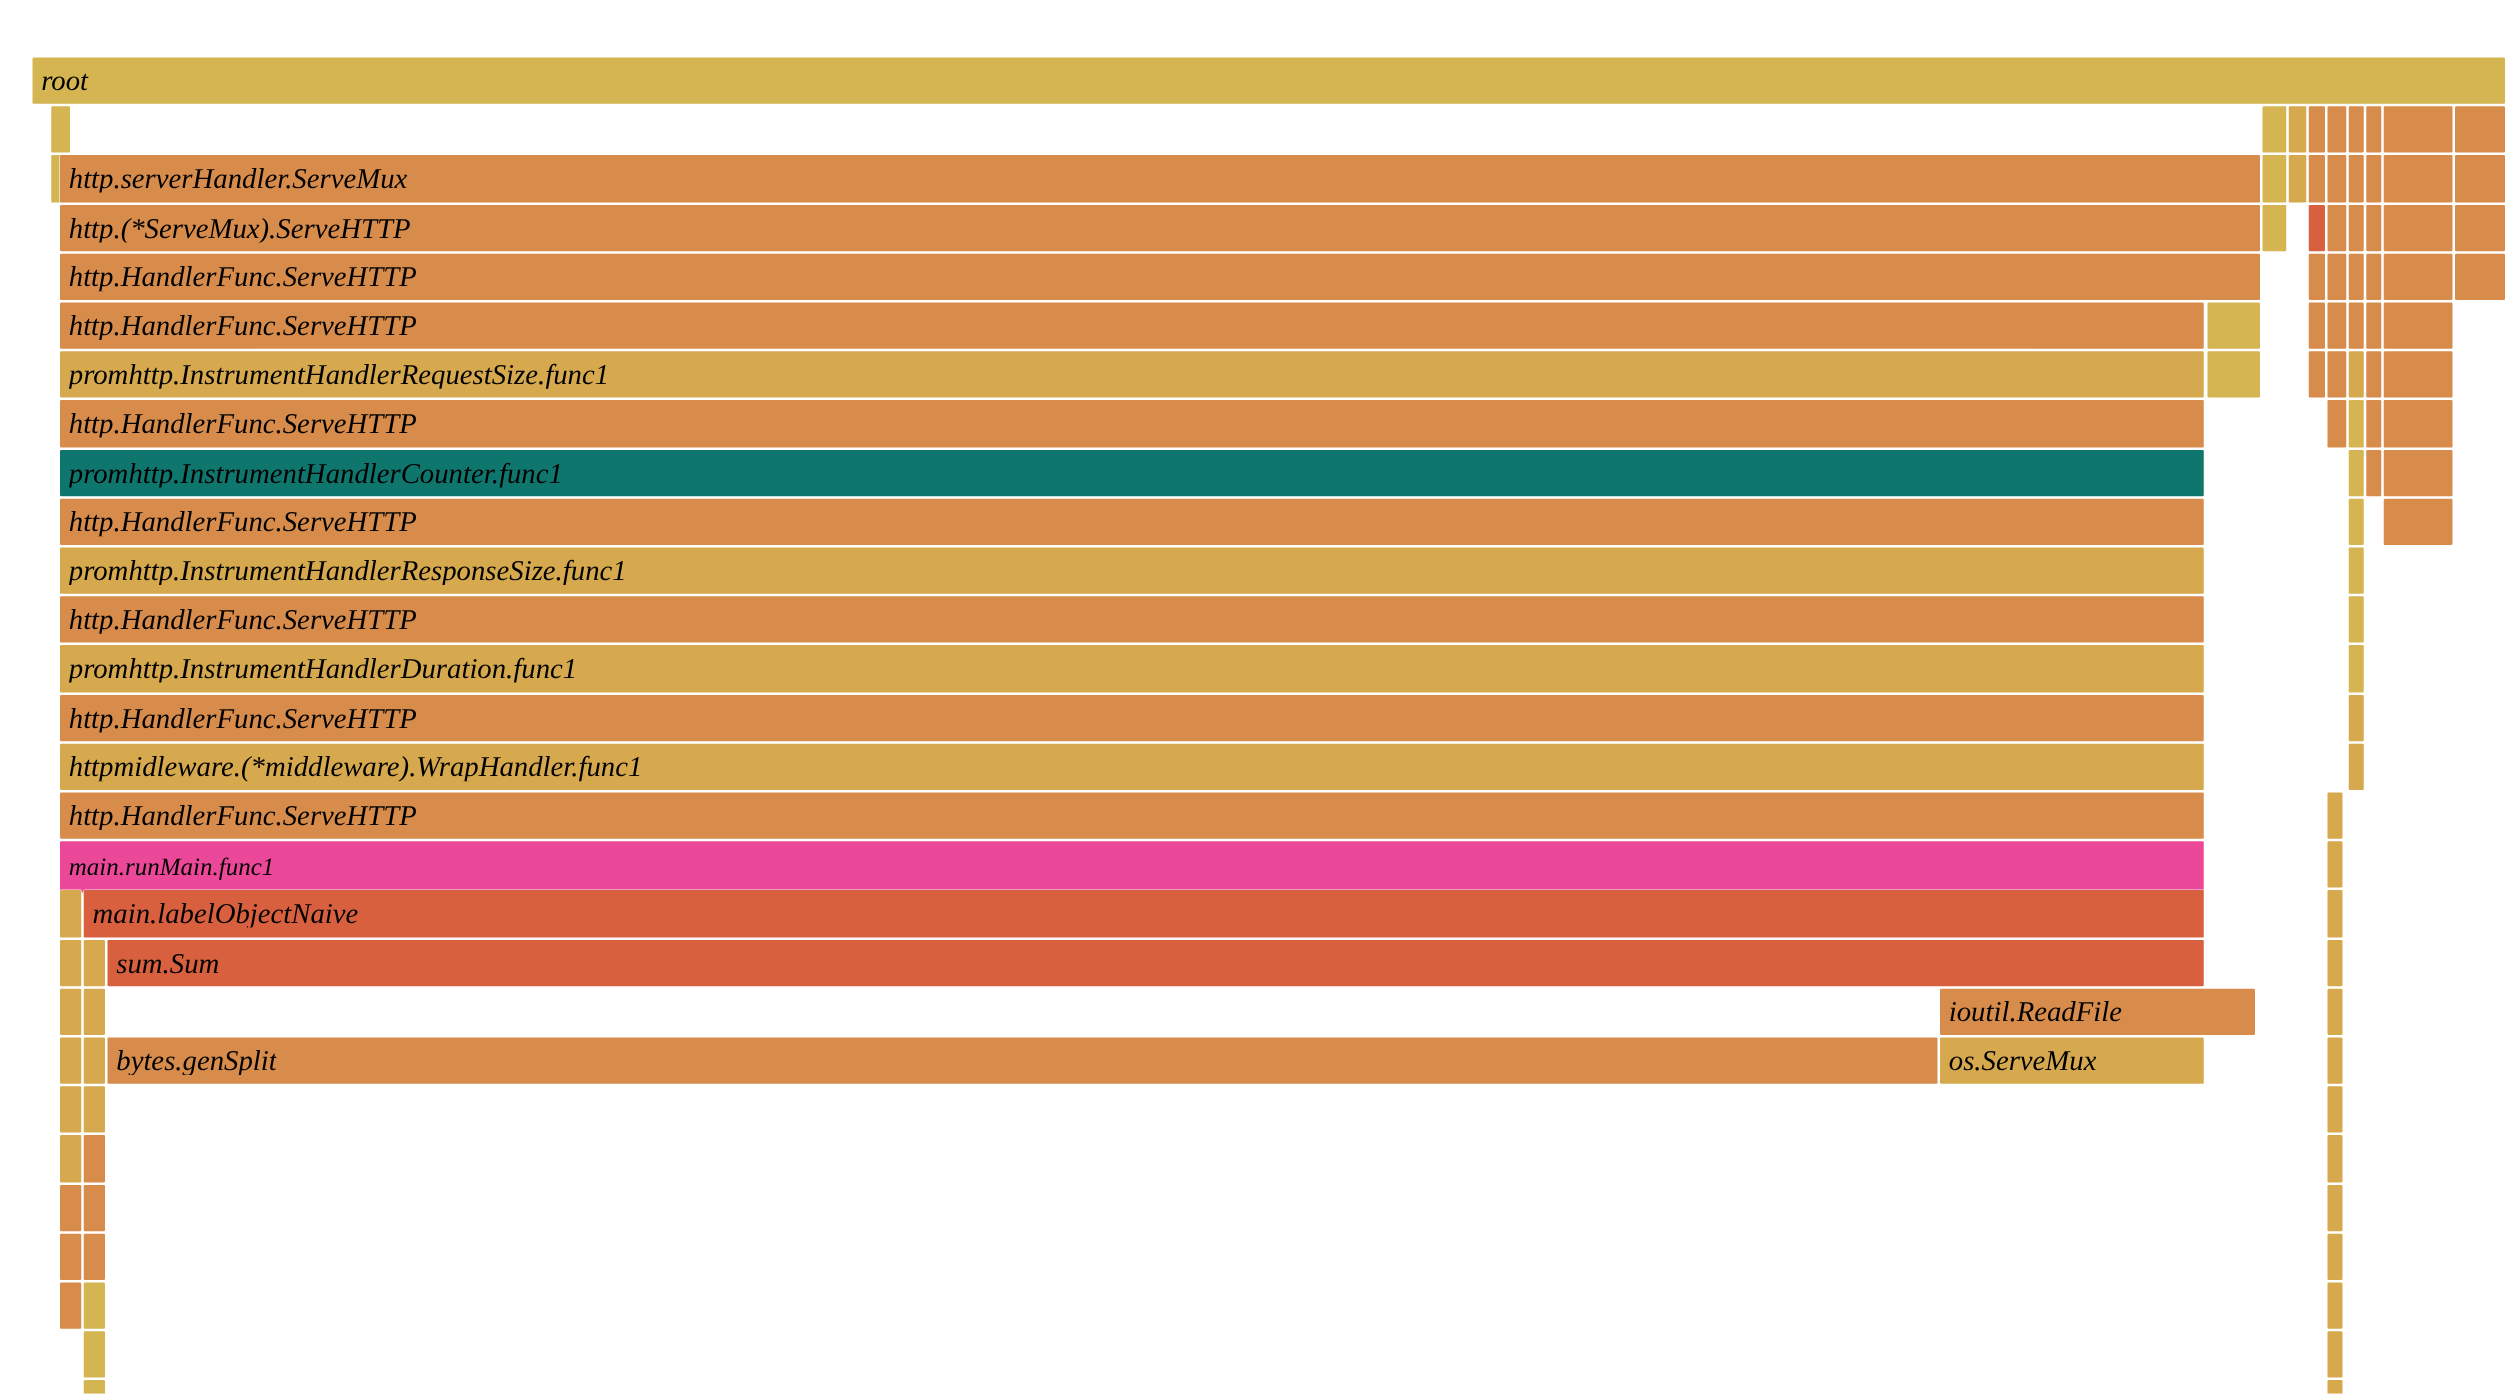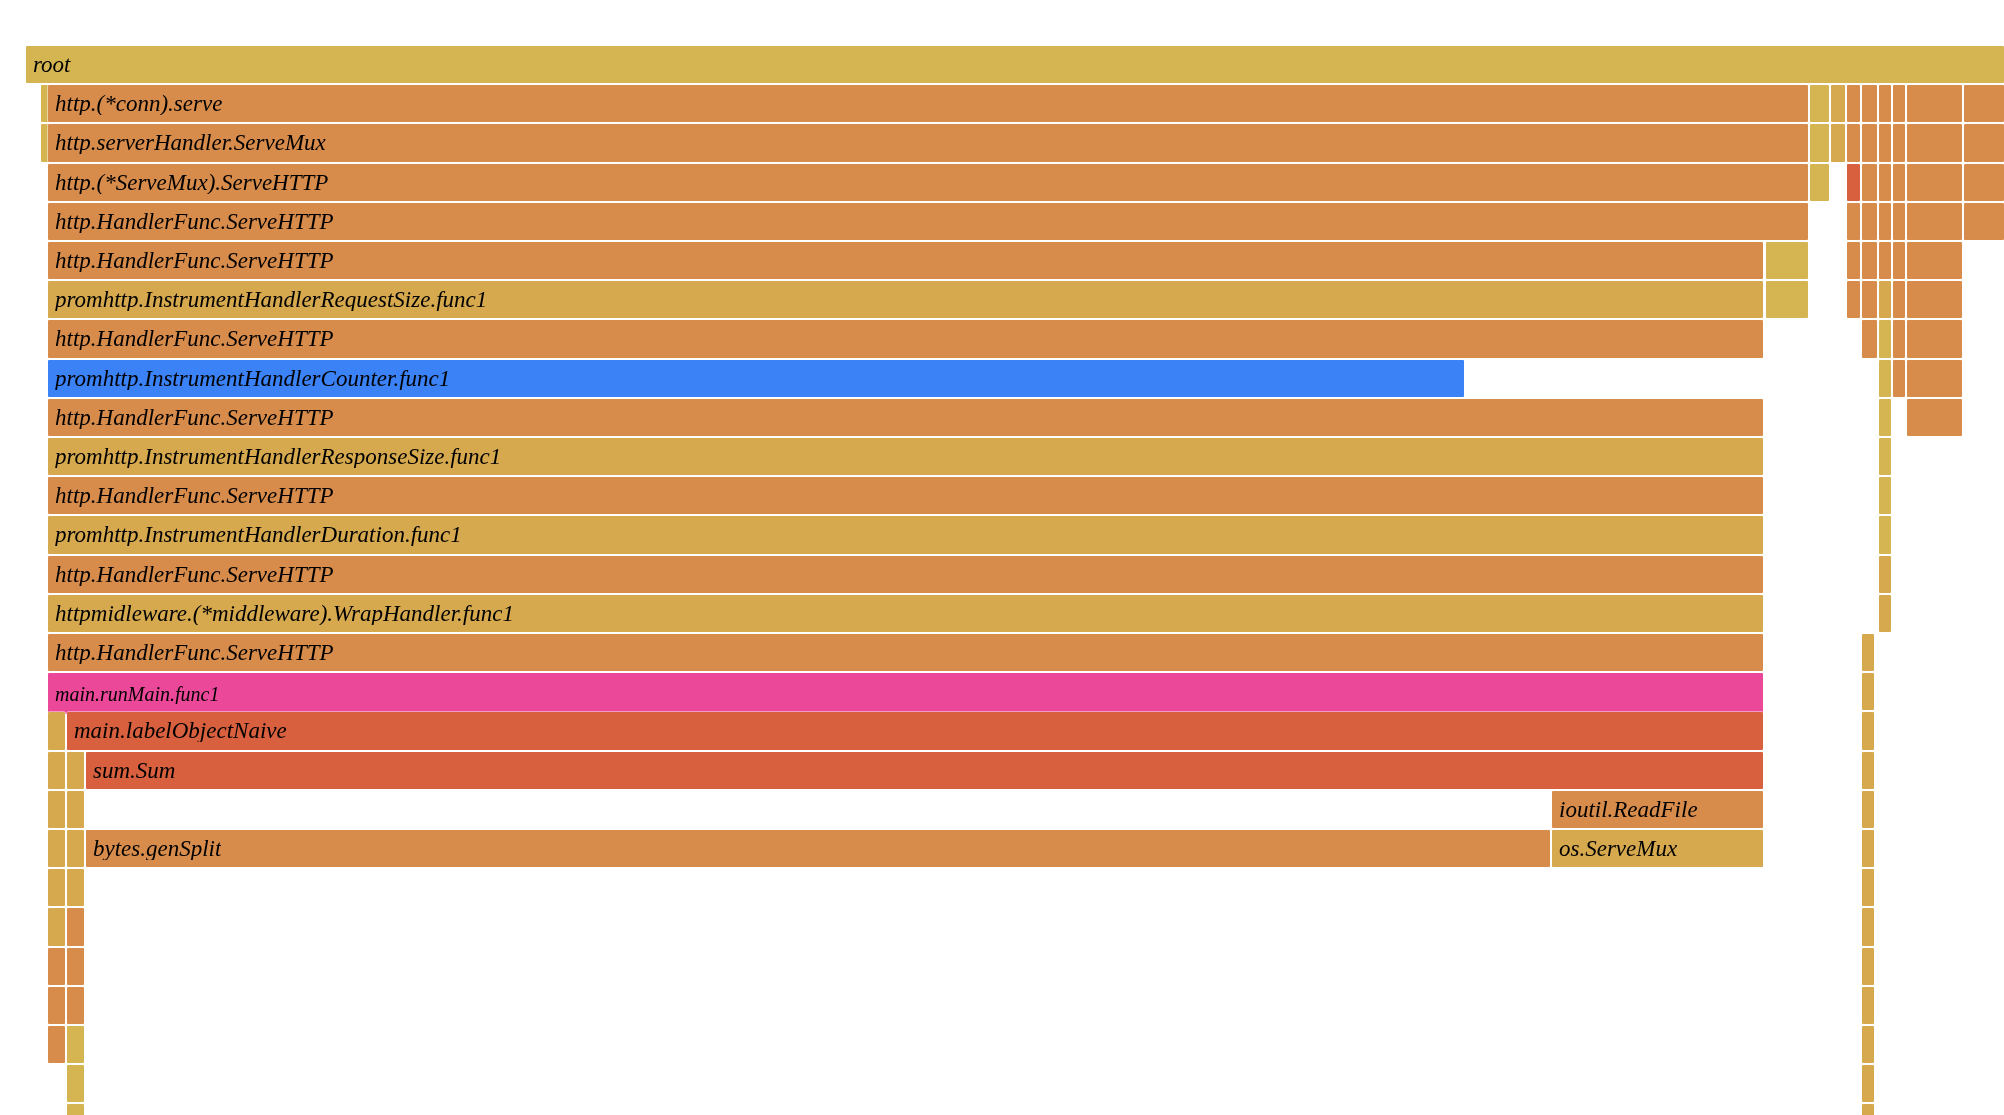--- a/index.html
+++ b/index.html
@@ -40,23 +40,20 @@
   }
 </style>
 </head>
 <body>
 
 <div id="flamegraph" style="width: 2004px; height: 1115px; background: rgb(255, 255, 255);">
     <div class="frame" style="left: 26px; top: 46px; width: 1978px; height: 37.2px; background: rgb(212, 181, 82); font-size: 23px; color: rgb(0, 0, 0);">
       <span class="lbl">root</span>
     </div>
     <div class="frame" style="left: 41px; top: 85.2px; width: 15px; height: 37.2px; background: rgb(212, 181, 82); font-size: 23px; color: rgb(0, 0, 0); padding-left: 0px;"></div>
-    <div class="frame" style="left: 48px; top: 85.2px; width: 1760px; height: 37.2px; background: rgb(216, 140, 76); font-size: 23px; color: rgb(0, 0, 0);">
-      <span class="lbl">http.(*conn).serve</span>
-    </div>
     <div class="frame" style="left: 1810px; top: 85.2px; width: 19px; height: 37.2px; background: rgb(212, 181, 82); font-size: 23px; color: rgb(0, 0, 0); padding-left: 0px;"></div>
     <div class="frame" style="left: 1831px; top: 85.2px; width: 14px; height: 37.2px; background: rgb(214, 169, 78); font-size: 23px; color: rgb(0, 0, 0); padding-left: 0px;"></div>
     <div class="frame" style="left: 1847px; top: 85.2px; width: 13px; height: 37.2px; background: rgb(216, 140, 76); font-size: 23px; color: rgb(0, 0, 0); padding-left: 0px;"></div>
     <div class="frame" style="left: 1862px; top: 85.2px; width: 15px; height: 37.2px; background: rgb(216, 140, 76); font-size: 23px; color: rgb(0, 0, 0); padding-left: 0px;"></div>
     <div class="frame" style="left: 1879px; top: 85.2px; width: 12px; height: 37.2px; background: rgb(216, 140, 76); font-size: 23px; color: rgb(0, 0, 0); padding-left: 0px;"></div>
     <div class="frame" style="left: 1893px; top: 85.2px; width: 12px; height: 37.2px; background: rgb(216, 140, 76); font-size: 23px; color: rgb(0, 0, 0); padding-left: 0px;"></div>
     <div class="frame" style="left: 1907px; top: 85.2px; width: 55px; height: 37.2px; background: rgb(216, 140, 76); font-size: 23px; color: rgb(0, 0, 0); padding-left: 0px;"></div>
     <div class="frame" style="left: 1964px; top: 85.2px; width: 40px; height: 37.2px; background: rgb(216, 140, 76); font-size: 23px; color: rgb(0, 0, 0); padding-left: 0px;"></div>
     <div class="frame" style="left: 41px; top: 124.4px; width: 15px; height: 37.2px; background: rgb(212, 181, 82); font-size: 23px; color: rgb(0, 0, 0); padding-left: 0px;"></div>
     <div class="frame" style="left: 48px; top: 124.4px; width: 1760px; height: 37.2px; background: rgb(216, 140, 76); font-size: 23px; color: rgb(0, 0, 0);">
@@ -107,21 +104,21 @@
     <div class="frame" style="left: 1879px; top: 281.2px; width: 12px; height: 37.2px; background: rgb(214, 169, 78); font-size: 23px; color: rgb(0, 0, 0); padding-left: 0px;"></div>
     <div class="frame" style="left: 1893px; top: 281.2px; width: 12px; height: 37.2px; background: rgb(216, 140, 76); font-size: 23px; color: rgb(0, 0, 0); padding-left: 0px;"></div>
     <div class="frame" style="left: 1907px; top: 281.2px; width: 55px; height: 37.2px; background: rgb(216, 140, 76); font-size: 23px; color: rgb(0, 0, 0); padding-left: 0px;"></div>
     <div class="frame" style="left: 48px; top: 320.4px; width: 1715px; height: 37.2px; background: rgb(216, 140, 76); font-size: 23px; color: rgb(0, 0, 0);">
       <span class="lbl">http.HandlerFunc.ServeHTTP</span>
     </div>
     <div class="frame" style="left: 1862px; top: 320.4px; width: 15px; height: 37.2px; background: rgb(216, 140, 76); font-size: 23px; color: rgb(0, 0, 0); padding-left: 0px;"></div>
     <div class="frame" style="left: 1879px; top: 320.4px; width: 12px; height: 37.2px; background: rgb(212, 181, 82); font-size: 23px; color: rgb(0, 0, 0); padding-left: 0px;"></div>
     <div class="frame" style="left: 1893px; top: 320.4px; width: 12px; height: 37.2px; background: rgb(216, 140, 76); font-size: 23px; color: rgb(0, 0, 0); padding-left: 0px;"></div>
     <div class="frame" style="left: 1907px; top: 320.4px; width: 55px; height: 37.2px; background: rgb(216, 140, 76); font-size: 23px; color: rgb(0, 0, 0); padding-left: 0px;"></div>
-    <div class="frame" style="left: 48px; top: 359.6px; width: 1416px; height: 37.2px; background: #3b82f6; font-size: 23px; color: rgb(0, 0, 0);">
+    <div class="frame" style="left: 48px; top: 359.6px; width: 1715px; height: 37.2px; background: #0f766e; font-size: 23px; color: rgb(0, 0, 0);">
       <span class="lbl">promhttp.InstrumentHandlerCounter.func1</span>
     </div>
     <div class="frame" style="left: 1879px; top: 359.6px; width: 12px; height: 37.2px; background: rgb(212, 181, 82); font-size: 23px; color: rgb(0, 0, 0); padding-left: 0px;"></div>
     <div class="frame" style="left: 1893px; top: 359.6px; width: 12px; height: 37.2px; background: rgb(216, 140, 76); font-size: 23px; color: rgb(0, 0, 0); padding-left: 0px;"></div>
     <div class="frame" style="left: 1907px; top: 359.6px; width: 55px; height: 37.2px; background: rgb(216, 140, 76); font-size: 23px; color: rgb(0, 0, 0); padding-left: 0px;"></div>
     <div class="frame" style="left: 48px; top: 398.8px; width: 1715px; height: 37.2px; background: rgb(216, 140, 76); font-size: 23px; color: rgb(0, 0, 0);">
       <span class="lbl">http.HandlerFunc.ServeHTTP</span>
     </div>
     <div class="frame" style="left: 1879px; top: 398.8px; width: 12px; height: 37.2px; background: rgb(212, 181, 82); font-size: 23px; color: rgb(0, 0, 0); padding-left: 0px;"></div>
     <div class="frame" style="left: 1907px; top: 398.8px; width: 55px; height: 37.2px; background: rgb(216, 140, 76); font-size: 23px; color: rgb(0, 0, 0); padding-left: 0px;"></div>
@@ -159,21 +156,21 @@
     </div>
     <div class="frame" style="left: 1862px; top: 712.4px; width: 12px; height: 37.2px; background: rgb(214, 169, 78); font-size: 23px; color: rgb(0, 0, 0); padding-left: 0px;"></div>
     <div class="frame" style="left: 48px; top: 751.6px; width: 17px; height: 37.2px; background: rgb(214, 169, 78); font-size: 23px; color: rgb(0, 0, 0); padding-left: 0px;"></div>
     <div class="frame" style="left: 67px; top: 751.6px; width: 17px; height: 37.2px; background: rgb(214, 169, 78); font-size: 23px; color: rgb(0, 0, 0); padding-left: 0px;"></div>
     <div class="frame" style="left: 86px; top: 751.6px; width: 1677px; height: 37.2px; background: rgb(216, 96, 63); font-size: 23px; color: rgb(0, 0, 0);">
       <span class="lbl">sum.Sum</span>
     </div>
     <div class="frame" style="left: 1862px; top: 751.6px; width: 12px; height: 37.2px; background: rgb(214, 169, 78); font-size: 23px; color: rgb(0, 0, 0); padding-left: 0px;"></div>
     <div class="frame" style="left: 48px; top: 790.8px; width: 17px; height: 37.2px; background: rgb(214, 169, 78); font-size: 23px; color: rgb(0, 0, 0); padding-left: 0px;"></div>
     <div class="frame" style="left: 67px; top: 790.8px; width: 17px; height: 37.2px; background: rgb(214, 169, 78); font-size: 23px; color: rgb(0, 0, 0); padding-left: 0px;"></div>
-    <div class="frame" style="left: 1552px; top: 790.8px; width: 211px; height: 37.2px; background: rgb(216, 140, 76); font-size: 23px; color: rgb(0, 0, 0);">
+    <div class="frame" style="left: 1552px; top: 790.8px; width: 252px; height: 37.2px; background: rgb(216, 140, 76); font-size: 23px; color: rgb(0, 0, 0);">
       <span class="lbl">ioutil.ReadFile</span>
     </div>
     <div class="frame" style="left: 1862px; top: 790.8px; width: 12px; height: 37.2px; background: rgb(214, 169, 78); font-size: 23px; color: rgb(0, 0, 0); padding-left: 0px;"></div>
     <div class="frame" style="left: 48px; top: 830px; width: 17px; height: 37.2px; background: rgb(214, 169, 78); font-size: 23px; color: rgb(0, 0, 0); padding-left: 0px;"></div>
     <div class="frame" style="left: 67px; top: 830px; width: 17px; height: 37.2px; background: rgb(214, 169, 78); font-size: 23px; color: rgb(0, 0, 0); padding-left: 0px;"></div>
     <div class="frame" style="left: 86px; top: 830px; width: 1464px; height: 37.2px; background: rgb(216, 140, 76); font-size: 23px; color: rgb(0, 0, 0);">
       <span class="lbl">bytes.genSplit</span>
     </div>
     <div class="frame" style="left: 1552px; top: 830px; width: 211px; height: 37.2px; background: rgb(214, 169, 78); font-size: 23px; color: rgb(0, 0, 0);">
       <span class="lbl">os.ServeMux</span>

